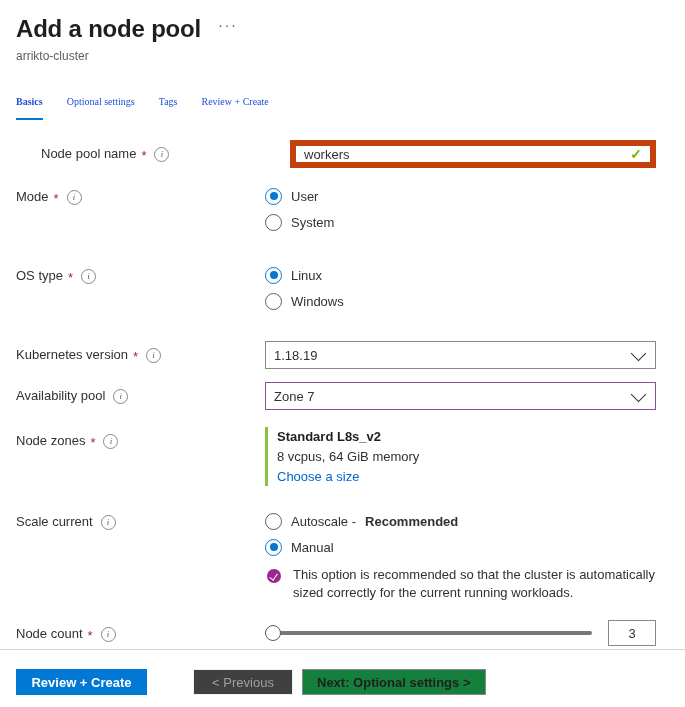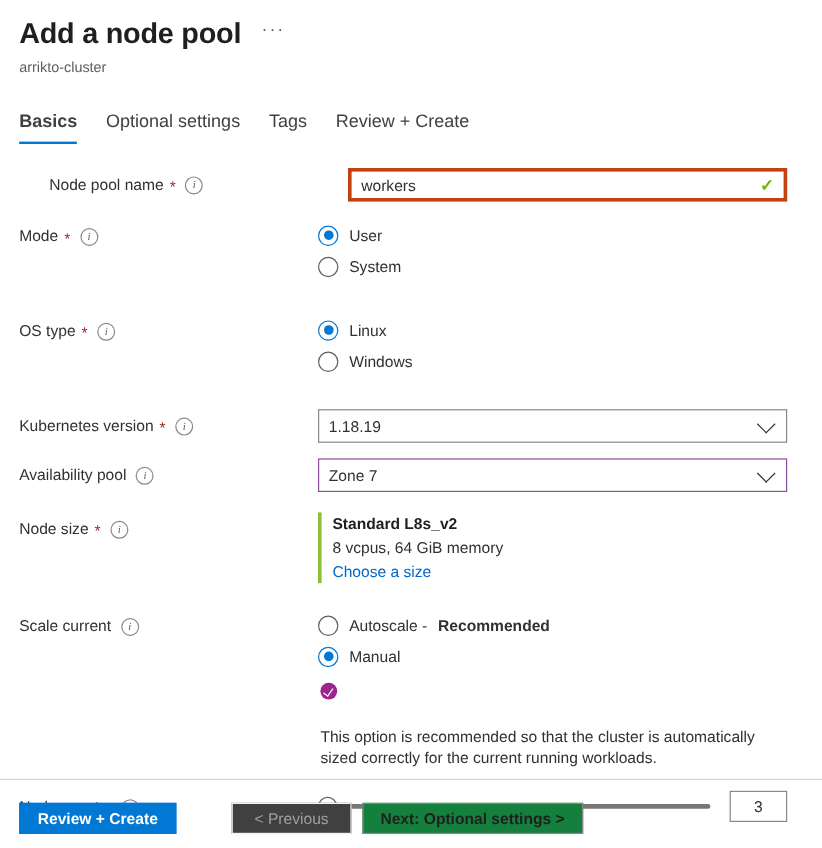--- a/index.html
+++ b/index.html
@@ -50,27 +50,28 @@
   }
 
   
   .tabs {
     display: flex;
     align-items: flex-end;
     margin: 29px 0 0 16px;
     gap: 0;
   }
   .tab {
-    font-size: 15px;
-    color: #404040;
+    font-size: 10px;
+    color: #1d4ed8;
     padding: 0 12px 9px 12px;
     cursor: pointer;
     position: relative;
     white-space: nowrap;
     line-height: 18px;
+    font-family: Liberation Serif, serif;
   }
   .tab:first-child { padding-left: 0; }
   .tab.active {
     font-weight: 600;
   }
   .tab.active::after {
     content: "";
     position: absolute;
     left: 0;
     right: 12px;
@@ -127,21 +128,21 @@
     flex: 1;
     min-width: 0;
     padding-right: 29px;
   }
 
   
   .text-input {
     width: 100%;
     box-sizing: border-box;
     height: 28px;
-    border: 3px solid #c2410c;
+    border: 6px solid #c2410c;
     background: #fff;
     display: flex;
     align-items: center;
     padding: 0 8px;
     font-size: 13px;
     color: #323130;
     position: relative;
   }
   .text-input .value { flex: 1; }
   .check-ok {
@@ -209,25 +210,24 @@
     height: 8px;
     margin: -4px 0 0 -4px;
     border-radius: 50%;
     background: #0078d4;
   }
   .bold { font-weight: 700; }
 
   
   .reco {
     display: flex;
-    gap: 22px;
+    gap: 12px;
     margin-top: 6px;
     padding-left: 2px;
     max-width: 392px;
-    flex-direction: column;
   }
   .reco-icon {
     width: 14px;
     height: 14px;
     border-radius: 50%;
     background: #9b268f;
     flex: 0 0 auto;
     margin-top: 3px;
     position: relative;
   }
@@ -469,21 +469,21 @@
     <div class="field-col">
       <div class="dropdown accent">
         <span class="value">Zone 7</span>
         <span class="chev"></span>
       </div>
     </div>
   </div>
 
   <div class="row" style="margin-top:17px;">
     <div class="label-col">
-      <span>Node size</span>
+      <span>Node zones</span>
       <span class="req-star">*</span>
       <span class="info-icon">i</span>
     </div>
     <div class="field-col">
       <div class="nodesize">
         <div class="ns-title">Standard L8s_v2</div>
         <div class="ns-spec">8 vcpus, 64 GiB memory</div>
         <div class="link">Choose a size</div>
       </div>
     </div>

